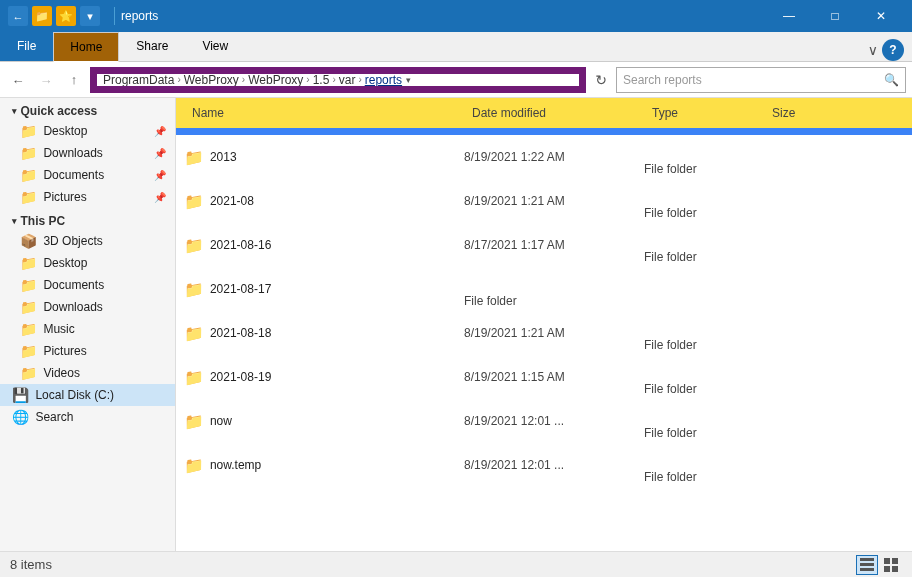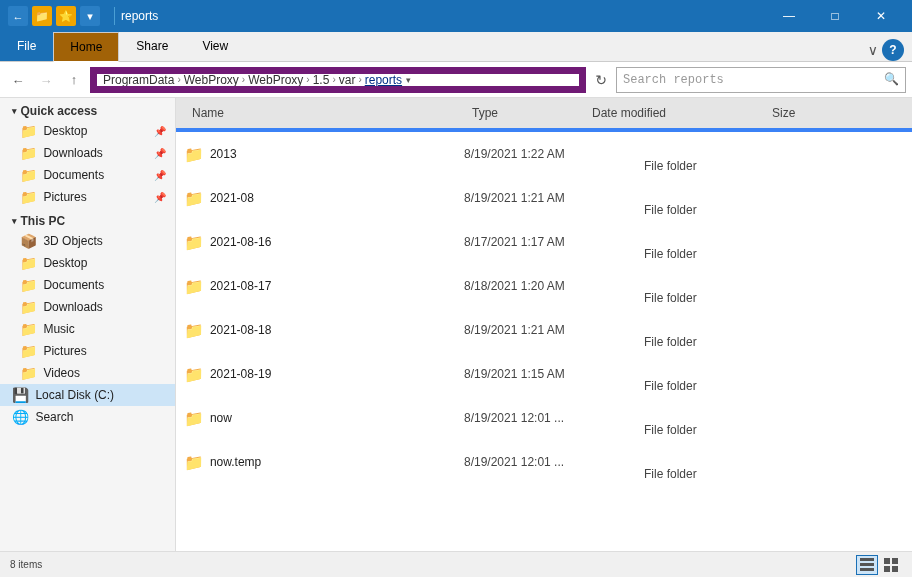--- a/index.html
+++ b/index.html
@@ -95,21 +95,20 @@
     .search-box {
       flex: 1;
       height: 26px;
       border: 1px solid #aaa;
       display: flex;
       align-items: center;
       padding: 0 6px;
       font-size: 12px;
       color: #999;
       background: #fff;
-      font-family: Liberation Mono, monospace;
     }
     .search-icon-span { color: #555; font-size: 12px; margin-left: auto; cursor: pointer; }
 
     
     .main-area {
       display: flex;
       height: calc(577px - 32px - 30px - 36px - 26px);
     }
 
     
@@ -151,22 +150,22 @@
     .content-area {
       flex: 1;
       display: flex;
       flex-direction: column;
       overflow: hidden;
     }
     .content-header {
       display: flex;
       align-items: center;
       padding: 4px 16px 4px 8px;
-      background: #e5e5e5;
-      border-bottom: 4px solid #3b82f6;
+      background: #fde047;
+      border-bottom: 7px solid #3b82f6;
       gap: 0;
     }
     .col-header {
       font-size: 12px;
       color: #444;
       cursor: pointer;
       padding: 4px 8px;
       user-select: none;
     }
     .col-name { flex: 0 0 280px; }
@@ -195,21 +194,21 @@
     .folder-sm { font-size: 16px; color: #e8a000; }
 
     
     .status-bar {
       height: 26px;
       background: #f0f0f0;
       border-top: 1px solid #ddd;
       display: flex;
       align-items: center;
       padding: 0 10px;
-      font-size: 10px;
+      font-size: 13px;
       color: #444;
       justify-content: space-between;
     }
     .status-view-icons { display: flex; gap: 2px; }
     .view-btn { width: 22px; height: 20px; display: flex; align-items: center; justify-content: center; border: 1px solid transparent; cursor: pointer; font-size: 11px; color: #555; }
     .view-btn.active { border-color: #1a6fb5; background: #cce4f7; }
   </style>
 </head>
 <body>
 
@@ -335,22 +334,22 @@
     <div class="sidebar-item" style="padding-left:12px;">
       <span style="font-size:14px;">🌐</span>
       <span>Search</span>
     </div>
   </div>
 
   <div class="content-area">
 
     <div class="content-header">
       <div class="col-header col-name">Name</div>
+      <div class="col-header col-date">Date modified</div>
       <div class="col-header col-type">Type</div>
-      <div class="col-header col-date">Date modified</div>
       <div class="col-header col-size">Size</div>
     </div>
 
     <div class="file-list">
     <div class="file-row">
     <div class="file-name">
       <span class="folder-sm">📁</span>
       <span>2013</span>
     </div>
     <div class="file-date">8/19/2021 1:22 AM</div>
@@ -373,21 +372,20 @@
     </div>
     <div class="file-date">8/17/2021 1:17 AM</div>
     <div class="file-type">File folder</div>
     <div class="file-size"></div>
   </div>
         <div class="file-row">
     <div class="file-name">
       <span class="folder-sm">📁</span>
       <span>2021-08-17</span>
     </div>
-    <div class="file-date">8/18/2021 1:20 AM</div>
     <div class="file-type">File folder</div>
     <div class="file-size"></div>
   </div>
         <div class="file-row">
     <div class="file-name">
       <span class="folder-sm">📁</span>
       <span>2021-08-18</span>
     </div>
     <div class="file-date">8/19/2021 1:21 AM</div>
     <div class="file-type">File folder</div>

